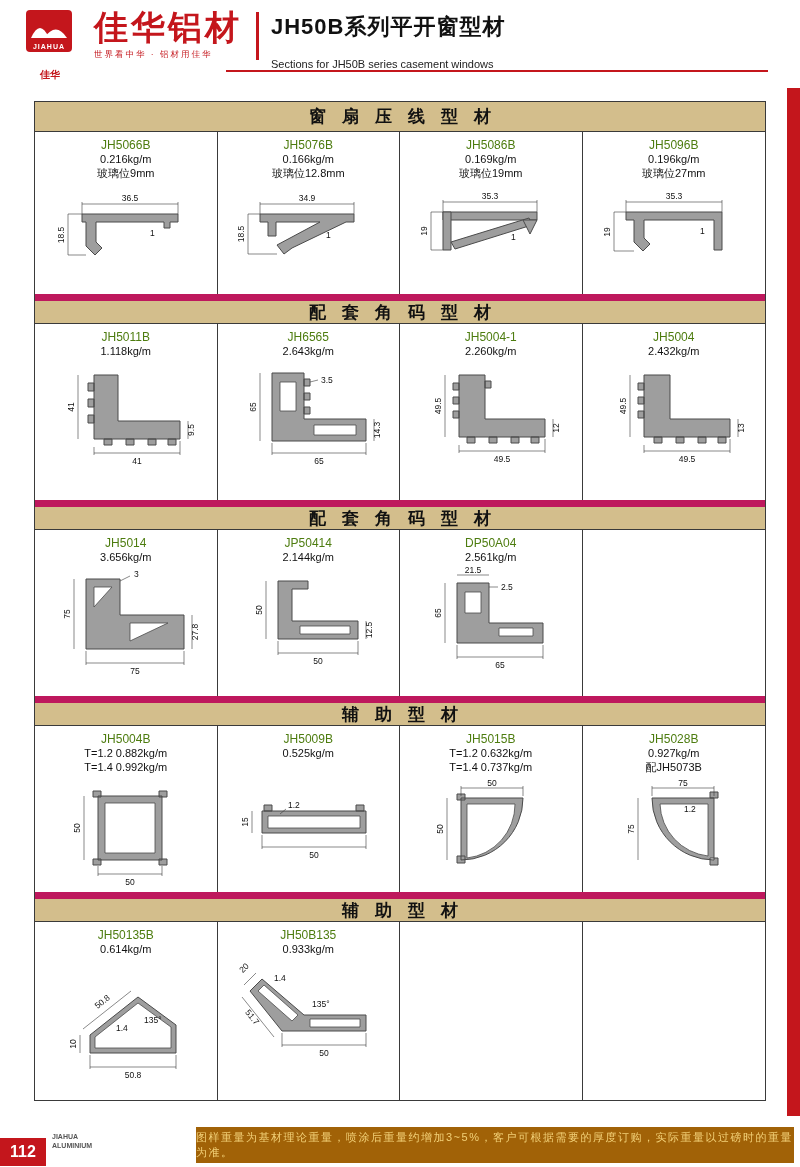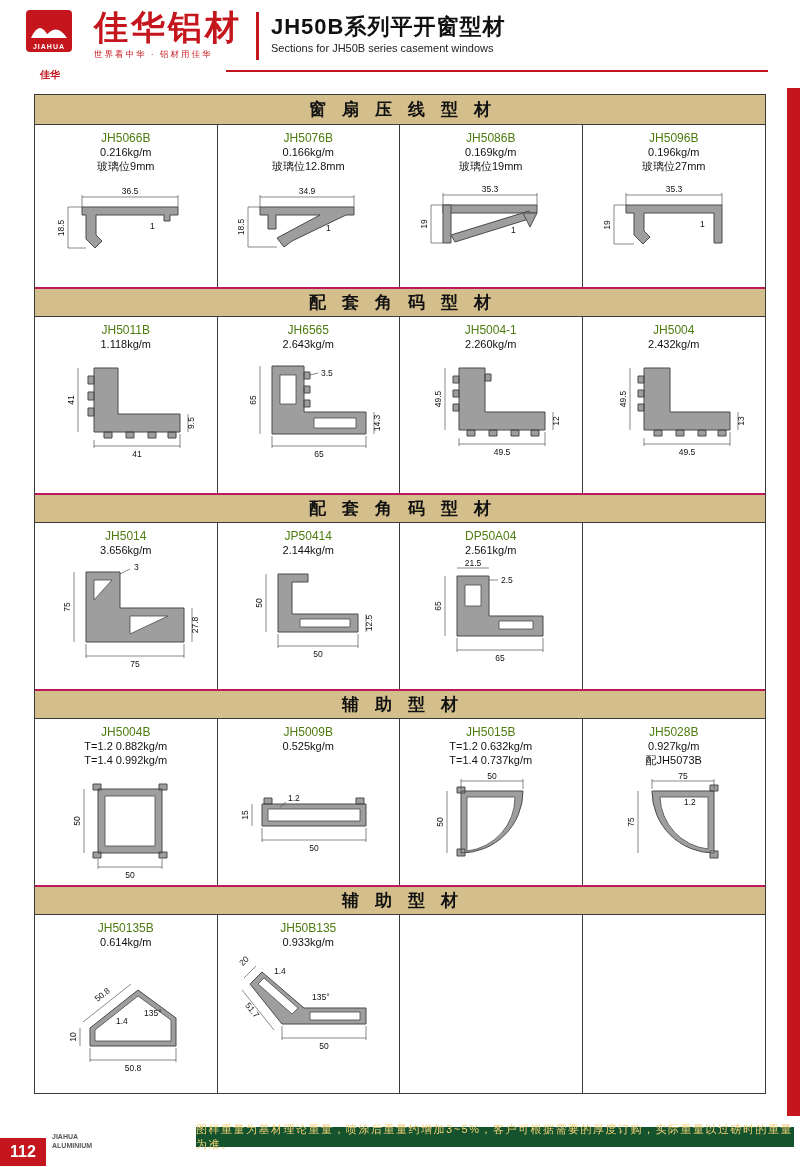--- a/index.html
+++ b/index.html
@@ -13,27 +13,27 @@
   .logo-box{width:46px;height:42px;background:#c4161c;border-radius:4px;position:relative;overflow:hidden}
   .logo-box svg{position:absolute;left:3px;top:4px}
   .logo-top{position:absolute;left:0;right:0;bottom:2px;color:#fff;font-size:7px;font-weight:bold;letter-spacing:1px}
   .logo-cn{color:#c4161c;font-size:10px;font-weight:bold;margin-top:16px}
   .brand{margin-left:20px}
   .brand-name{color:#c4161c;font-size:34px;font-weight:bold;letter-spacing:3px;line-height:1.05;font-family:"Liberation Serif","DejaVu Serif",serif}
   .brand-slogan{color:#c4161c;font-size:8.5px;letter-spacing:2px;margin-top:3px}
   .hdr-divider{width:3px;height:48px;background:#c4161c;margin:2px 12px 0 14px}
   .titleblock{padding-top:2px}
   .title{font-size:22px;font-weight:bold;color:#111;letter-spacing:1px}
-  .subtitle{font-size:11px;color:#222;margin-top:0}
+  .subtitle{font-size:11px;color:#222;margin-top:16px}
   .red-underline{position:absolute;left:226px;top:70px;width:542px;height:2px;background:#c4161c}
   .side-strip{position:absolute;right:0;top:88px;width:13px;height:1028px;background:#c4161c}
 
   
-  .cat{position:absolute;left:34px;top:94px;width:732px;border:1px solid #3a3a3a}
-  .sec-header{height:30px;background:#d3be8c;border-top:2px solid #be185d;border-bottom:1px solid #3a3a3a;
+  .cat{position:absolute;left:34px;top:101px;width:732px;border:1px solid #3a3a3a}
+  .sec-header{height:30px;background:#d3be8c;border-top:7px solid #be185d;border-bottom:1px solid #3a3a3a;
       display:flex;align-items:center;justify-content:center;font-size:17px;font-weight:bold;color:#111;
       letter-spacing:16px;padding-left:16px}
   .sec-header.first{border-top:none}
   .row{display:grid;grid-template-columns:repeat(4,1fr)}
   .cell{border-right:1px solid #3a3a3a;text-align:center;padding-top:6px;overflow:hidden}
   .cell:last-child{border-right:none}
   .h1{height:162px}.h2{height:176px}.h3{height:166px}.h4{height:166px}.h5{height:178px}
   .model{font-size:12px;color:#4d7c0f}
   .spec{font-size:11px;color:#111;line-height:1.3}
   .cell svg{display:block;margin:1px auto 0}
@@ -41,21 +41,21 @@
   .profile{fill:#9e9e9e;stroke:#4a4a4a;stroke-width:1}
   .hole{fill:#fff;stroke:#4a4a4a;stroke-width:0.8}
   .dim{stroke:#3a3a3a;stroke-width:0.6;fill:none}
   .dimtxt{font-size:8.5px;fill:#111}
 
   
   .footer{position:absolute;left:0;top:1124px;width:800px;height:36px}
   .pagebox{position:absolute;left:0;top:14px;width:46px;height:28px;background:#c4161c;color:#fff;
       font-size:16px;font-weight:bold;display:flex;align-items:center;justify-content:center}
   .brandlines{position:absolute;left:52px;top:8px;font-size:7px;color:#555;line-height:1.35;text-align:left;font-weight:bold}
-  .notebar{position:absolute;left:196px;top:3px;right:6px;height:20px;background:#14532d;color:#f2d077;
+  .notebar{position:absolute;left:196px;top:3px;right:6px;height:36px;background:#a16207;color:#f2d077;
       display:flex;align-items:center;justify-content:center;font-size:11px;letter-spacing:1.5px}
 </style>
 </head>
 <body>
 
 <div class="page">
 
   <div class="hdr">
     <div class="logo-wrap">
       <div class="logo-box">

